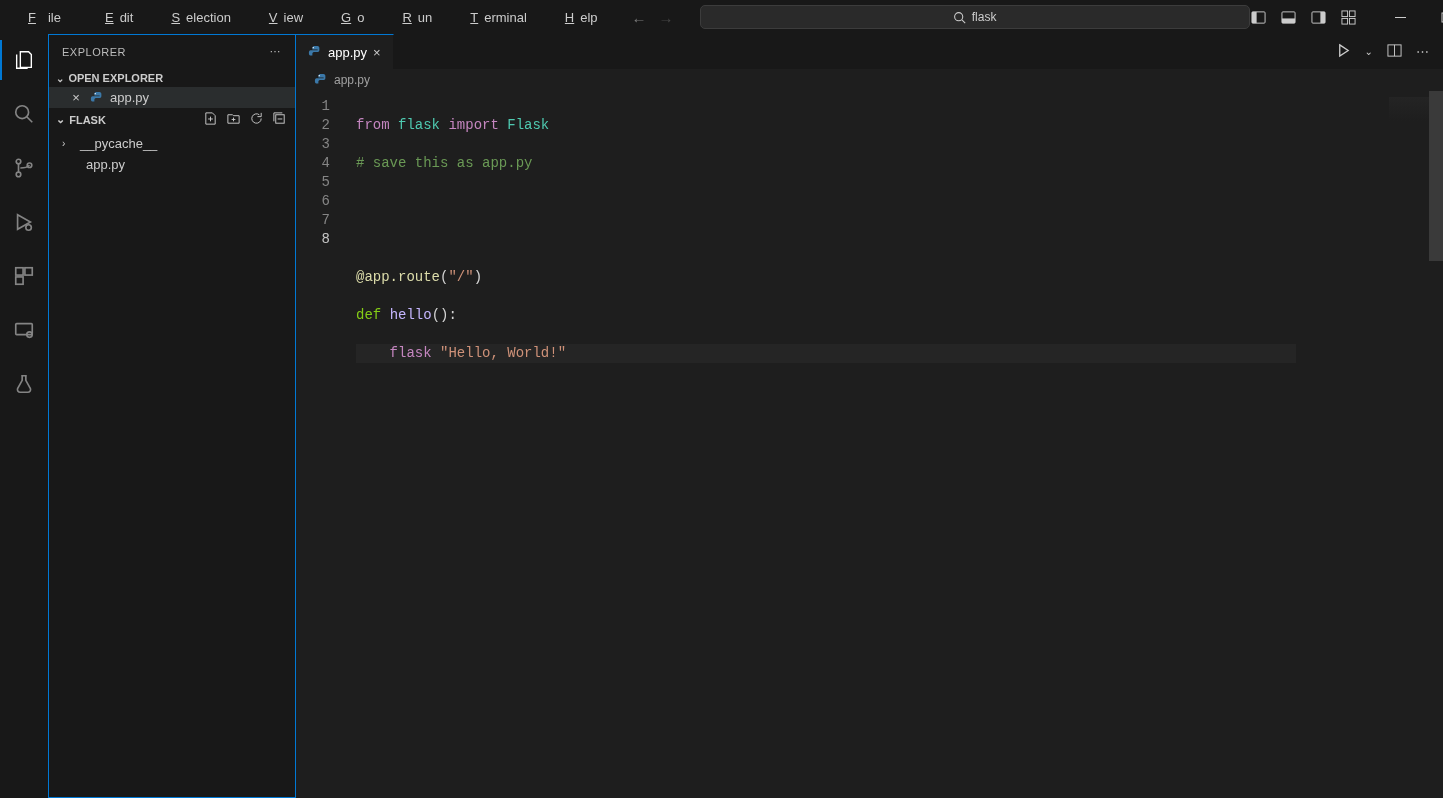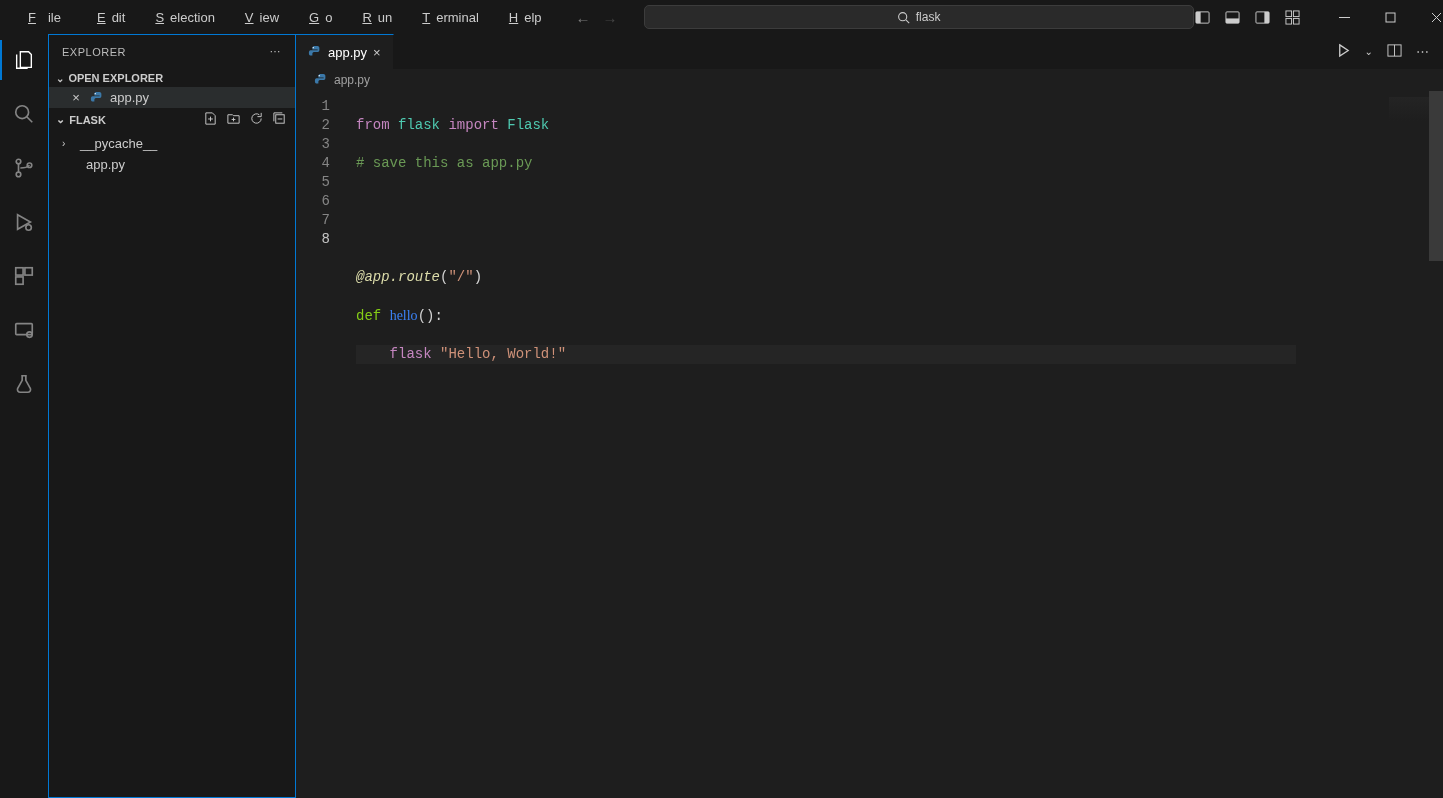--- a/index.html
+++ b/index.html
@@ -1,20 +1,20 @@
 <!DOCTYPE html>
 <html><head>
 <meta charset="utf-8">
 <style>
 * { margin:0; padding:0; box-sizing:border-box; }
 body { font-family:"Segoe UI",Arial,sans-serif; font-size:13px; color:#cccccc; background:#1e1e1e; width:1443px; height:798px; overflow:hidden; display:flex; flex-direction:column; }
 
 .titlebar { height:34px; background:#181818; display:flex; align-items:center; padding:0 8px; }
 .logo { width:18px; height:18px; margin-right:8px; }
-.menu { display:flex; gap:12px; }
+.menu { display:flex; gap:20px; }
 .menu span { padding:4px 6px; cursor:pointer; color:#cccccc; }
 .nav-arrows { display:flex; gap:12px; margin-left:28px; margin-right:16px; color:#7a7a7a; }
 .nav-arrows span { font-size:15px; }
 .searchbox { flex:0 0 550px; height:24px; background:#2a2a2a; border:1px solid #3c3c3c; border-radius:5px; display:flex; align-items:center; justify-content:center; gap:6px; color:#cccccc; font-size:12px; margin-left:10px; }
 .title-right { margin-left:auto; display:flex; align-items:center; gap:12px; padding-right:4px; }
 .layout-icons { display:flex; gap:12px; }
 .layout-icons span, .win-controls span { display:inline-flex; justify-content:center; width:18px; color:#cccccc; }
 .win-controls { display:flex; gap:28px; margin-left:22px; }
 
 .body { flex:1; display:flex; min-height:0; }
@@ -46,21 +46,21 @@
 .tabs-right { margin-left:auto; display:flex; align-items:center; gap:14px; padding-right:14px; color:#cccccc;}
 .breadcrumb { height:22px; display:flex; align-items:center; gap:6px; padding-left:18px; color:#a0a0a0; font-size:12px;}
 .editor { flex:1; display:flex; font-family:Consolas,"Courier New",monospace; font-size:14px; line-height:19px; position:relative; }
 .gutter { width:50px; text-align:right; color:#858585; padding:6px 16px 0 0;}
 .code { padding:6px 0 0 10px; white-space:pre; }
 .minimap { position:absolute; top:6px; right:14px; width:40px; height:24px; background:linear-gradient(#2a2a2a,#1e1e1e); opacity:.5;}
 .scrollbar { position:absolute; top:0; right:0; width:14px; height:100%; background:#1e1e1e;}
 .scrollbar::before { content:""; position:absolute; top:0; width:100%; height:170px; background:#3a3a3a;}
 .hl-line { background:rgba(255,255,255,0.03); display:inline-block; width:940px;}
 
-.c-comment{color:#6a9955;} .c-kw{color:#c586c0;} .c-mod{color:#4ec9b0;} .c-var{color:#9cdcfe;} .c-fn{color:#3b82f6;font-family:Liberation Serif, serif;} .c-str{color:#ce9178;} .c-const{color:#9cdcfe;} .c-deco{color:#dcdcaa;font-style:italic;} .c-def{color:#84cc16;} .c-punc{color:#d4d4d4;}
+.c-comment{color:#6a9955;} .c-kw{color:#c586c0;} .c-mod{color:#4ec9b0;} .c-var{color:#9cdcfe;} .c-fn{color:#c4b5fd;} .c-str{color:#ce9178;} .c-const{color:#9cdcfe;} .c-deco{color:#dcdcaa;} .c-def{color:#84cc16;} .c-punc{color:#d4d4d4;}
 .u { text-decoration:underline; }
 </style>
 </head>
 <body>
 
 <div class="titlebar">
   <svg class="logo" viewBox="0 0 24 24">
       <path fill="#3b9cf2" d="M17 2l5 3v14l-5 3-9-8-5 3-2-1V8l2-1 5 3 9-8z"></path>
       <path fill="#1766b3" d="M17 2l5 3v14l-5 3V2z"></path>
     </svg>

